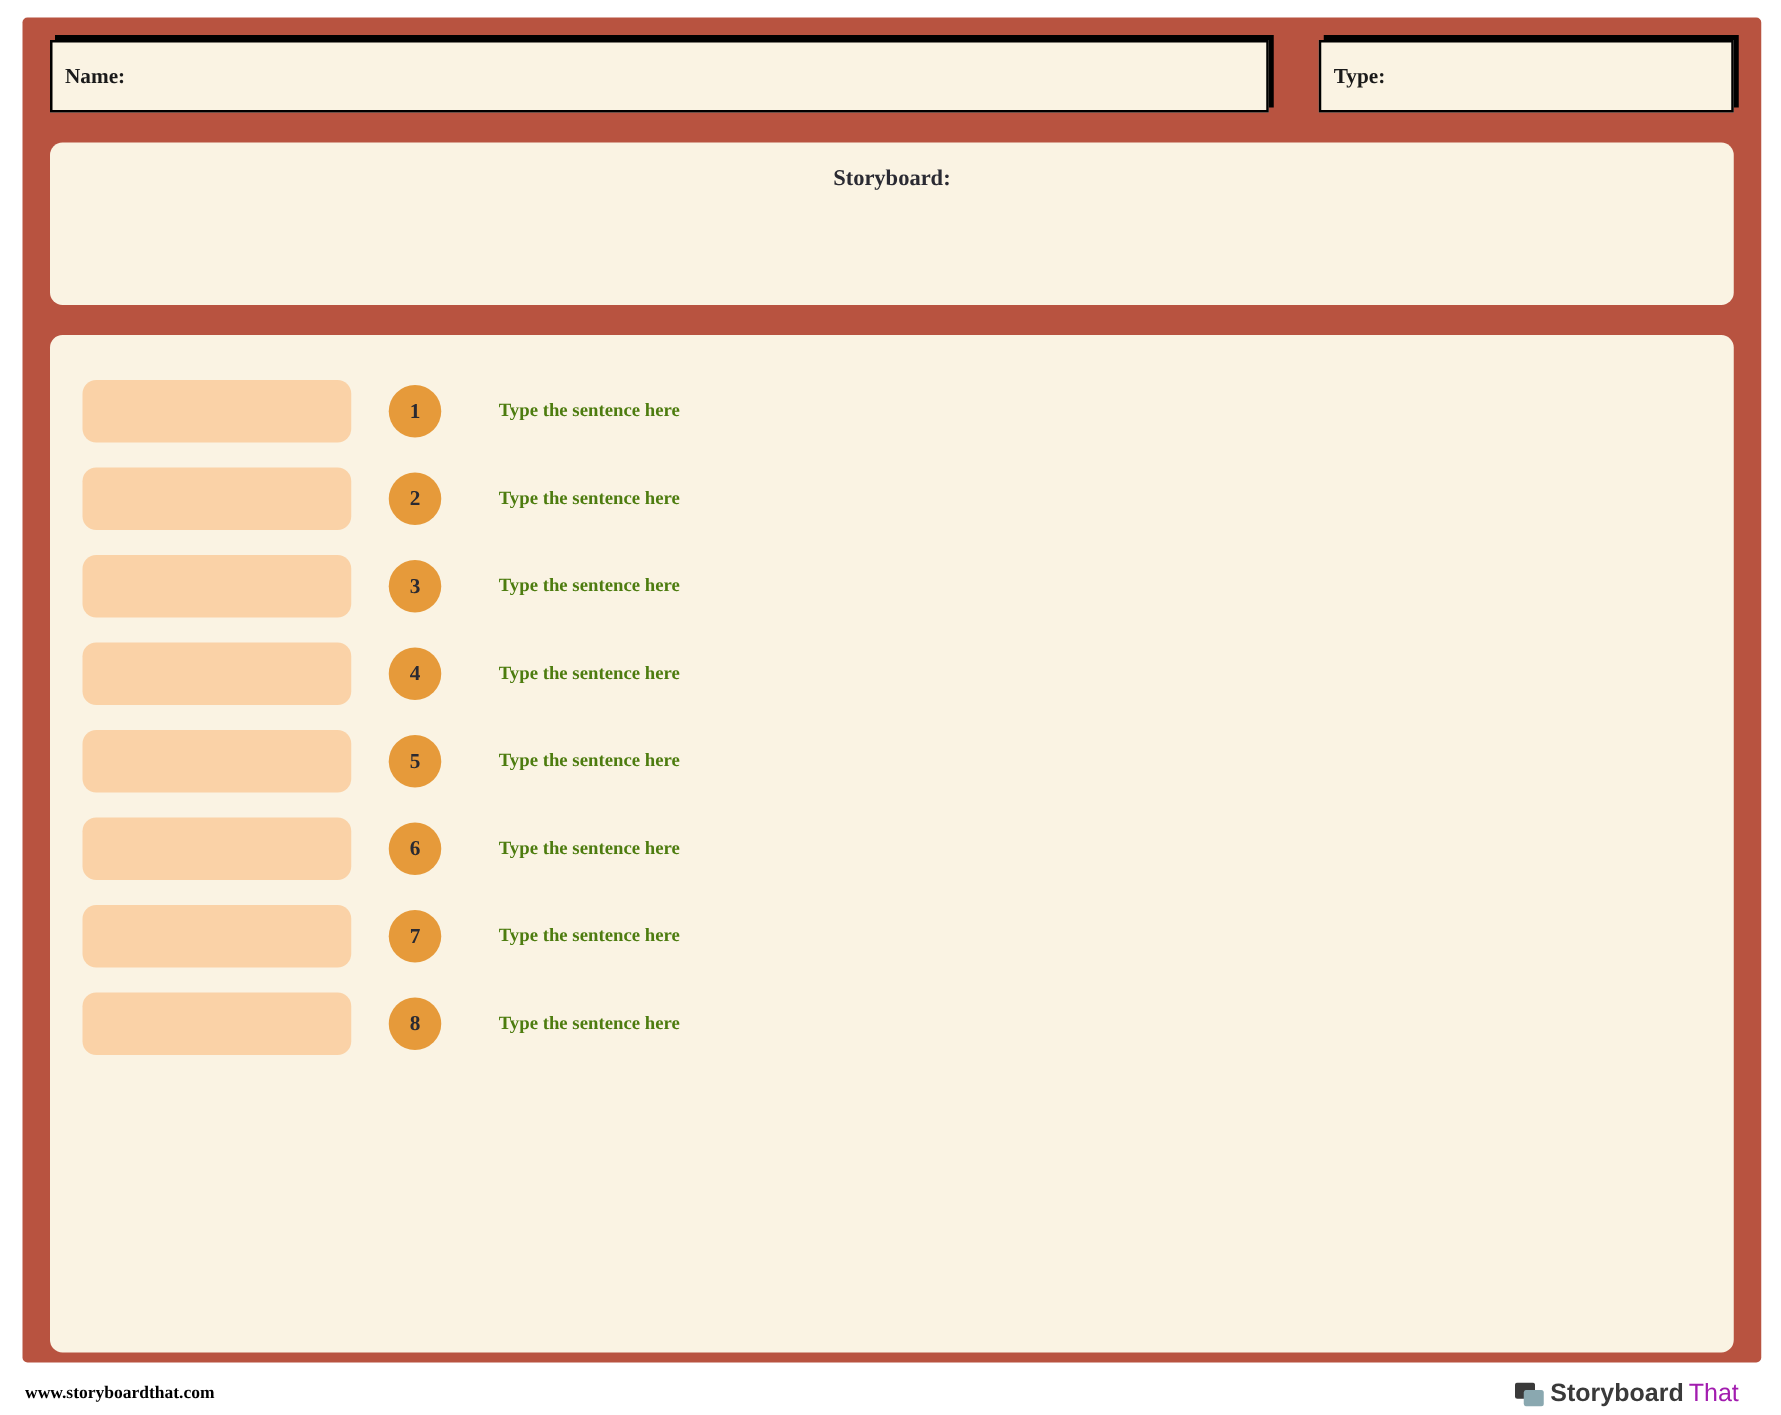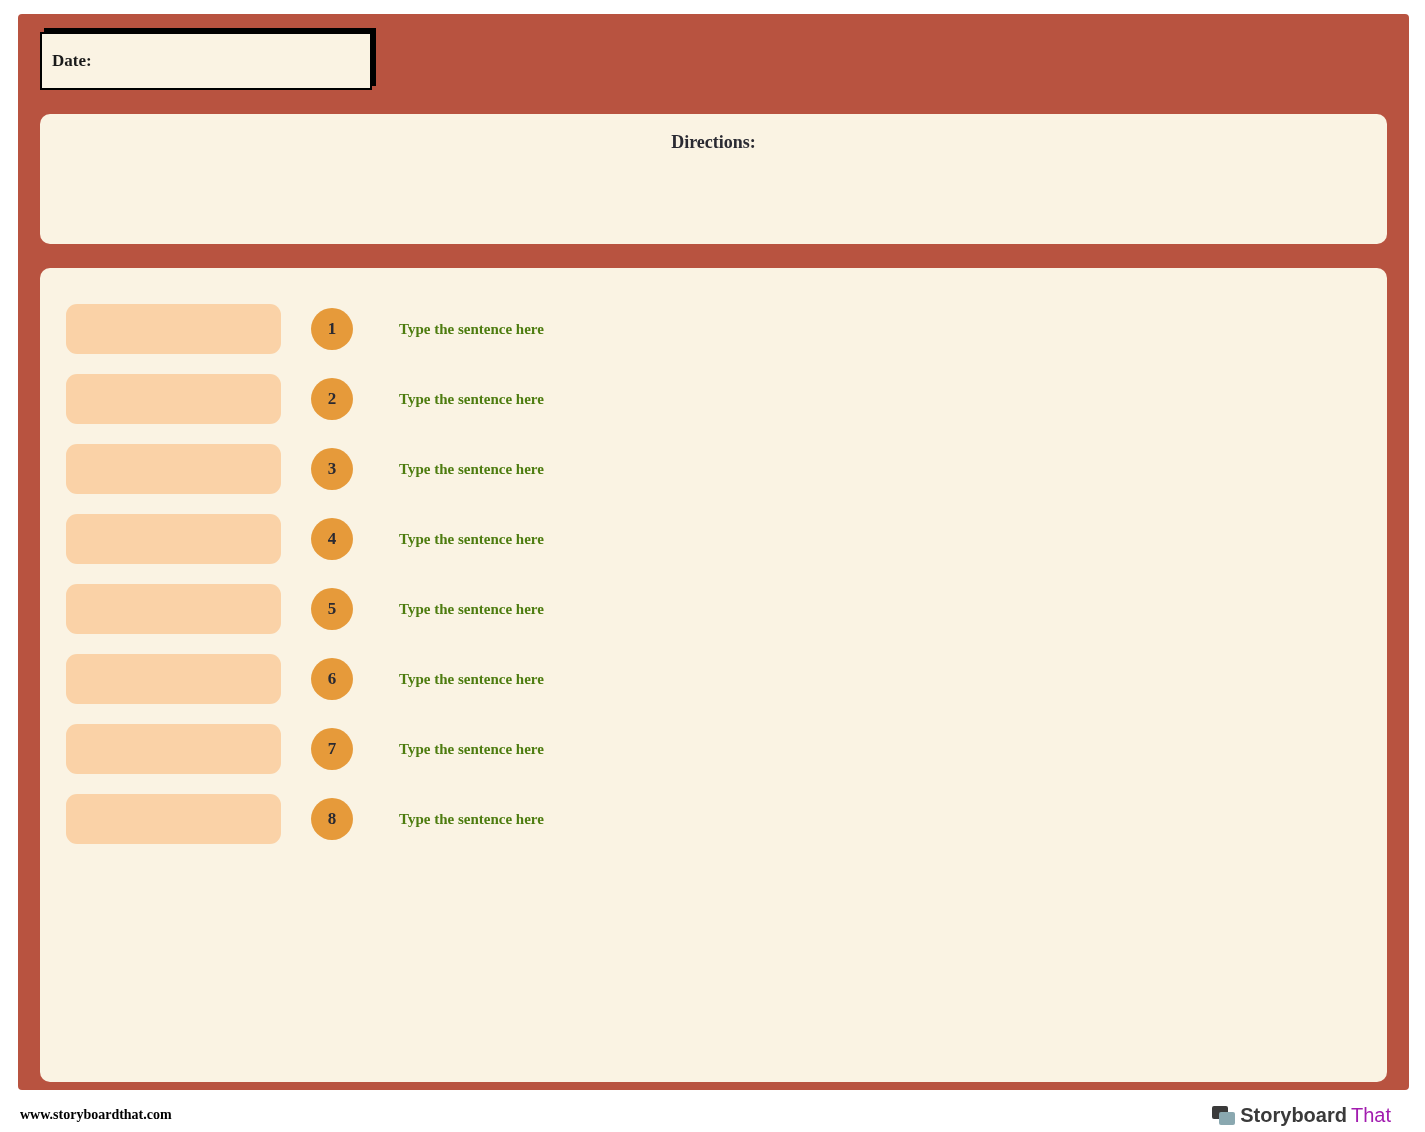--- a/index.html
+++ b/index.html
@@ -152,30 +152,36 @@
       font-weight: 300;
       color: #a21caf;
     }
   </style>
 </head>
 <body>
 
 <div class="outer-frame">
 
   <div class="header-row">
+    <div class="field-wrap name-wrap">
+      <div class="field-shadow"></div>
+      <div class="field-box">
+        <span class="field-label">Name:</span>
+      </div>
+    </div>
     <div class="field-wrap date-wrap">
       <div class="field-shadow"></div>
       <div class="field-box">
-        <span class="field-label">Date:</span>
+        <span class="field-label">Type:</span>
       </div>
     </div>
   </div>
 
   <div class="title-panel">
-    <div class="directions">Directions:</div>
+    <div class="directions">Storyboard:</div>
   </div>
 
   <div class="content-panel">
     <div class="row">
       <div class="answer-box"></div>
       <div class="num-circle">
           <span>1</span>
         </div>
       <div class="sentence">Type the sentence here</div>
     </div>

